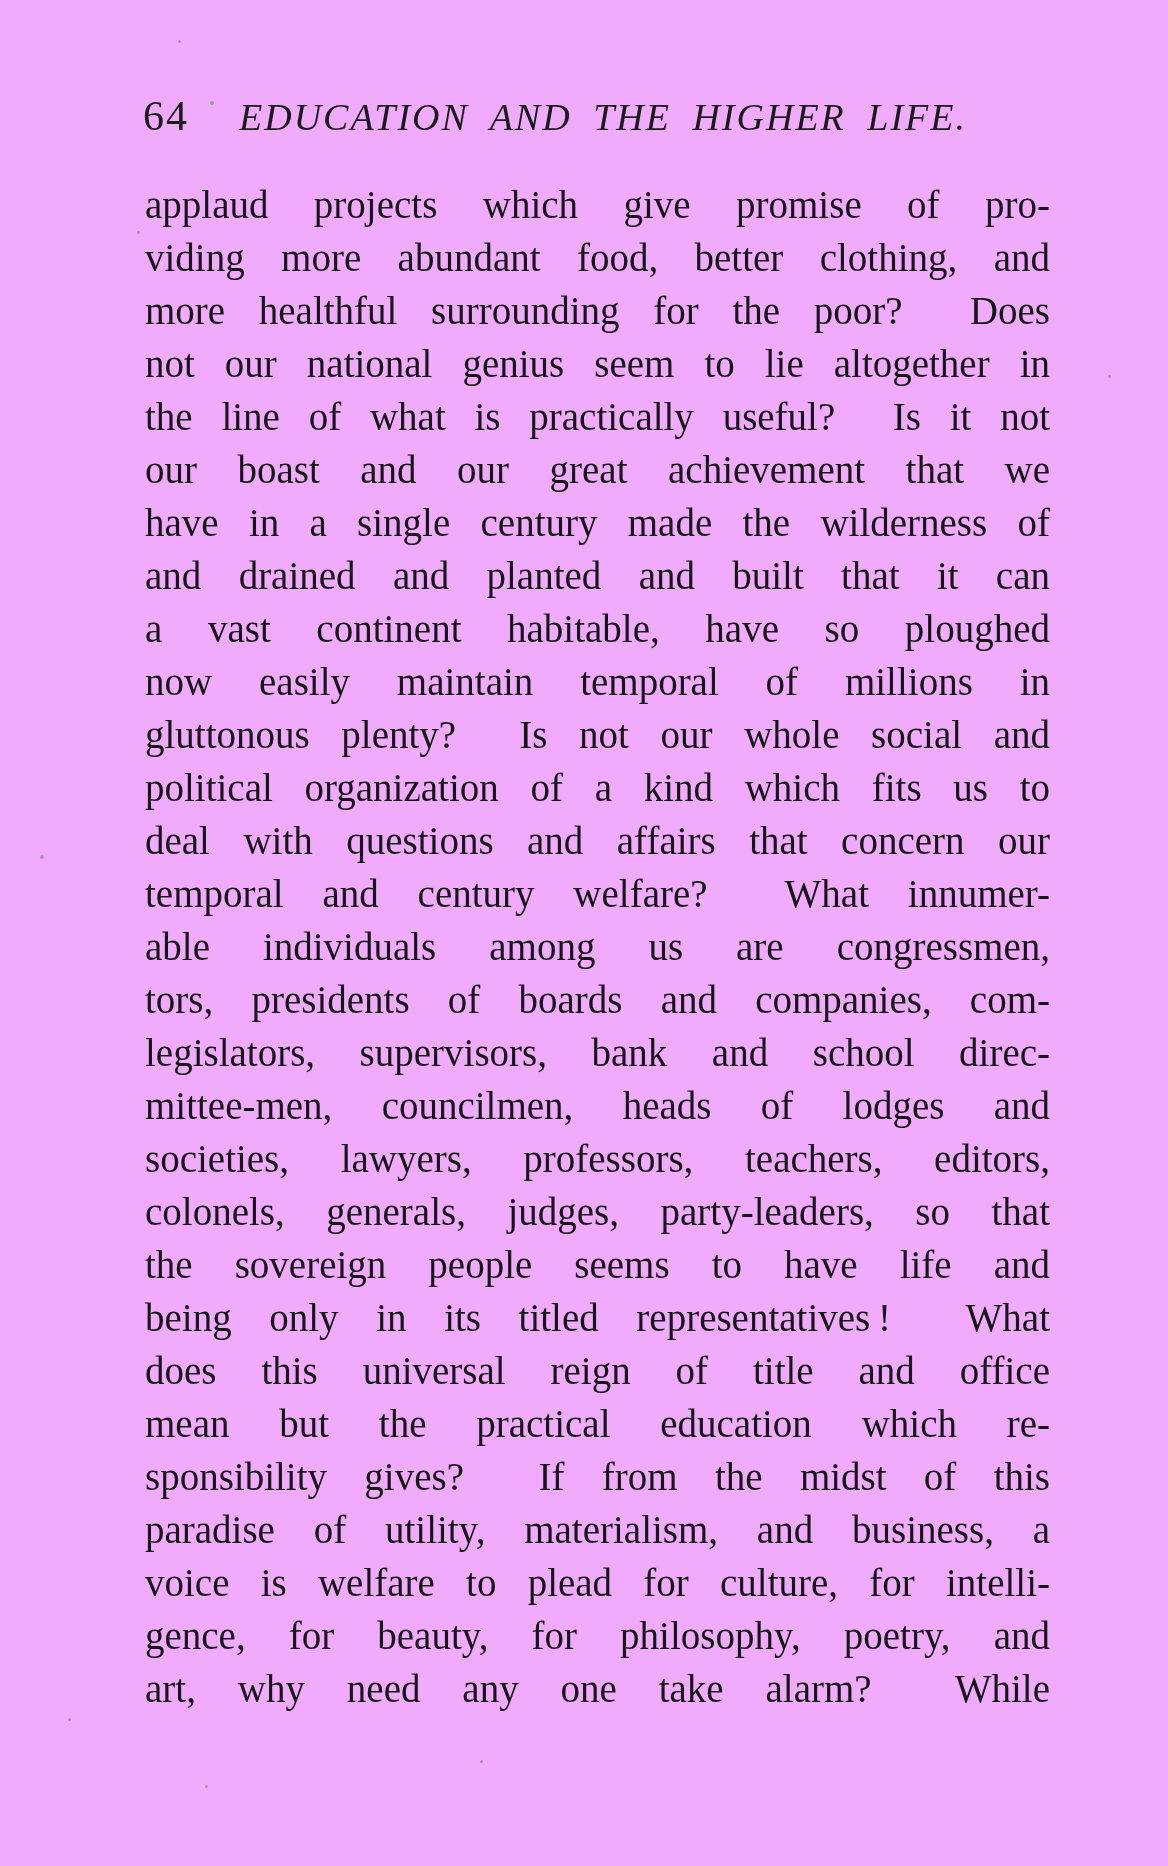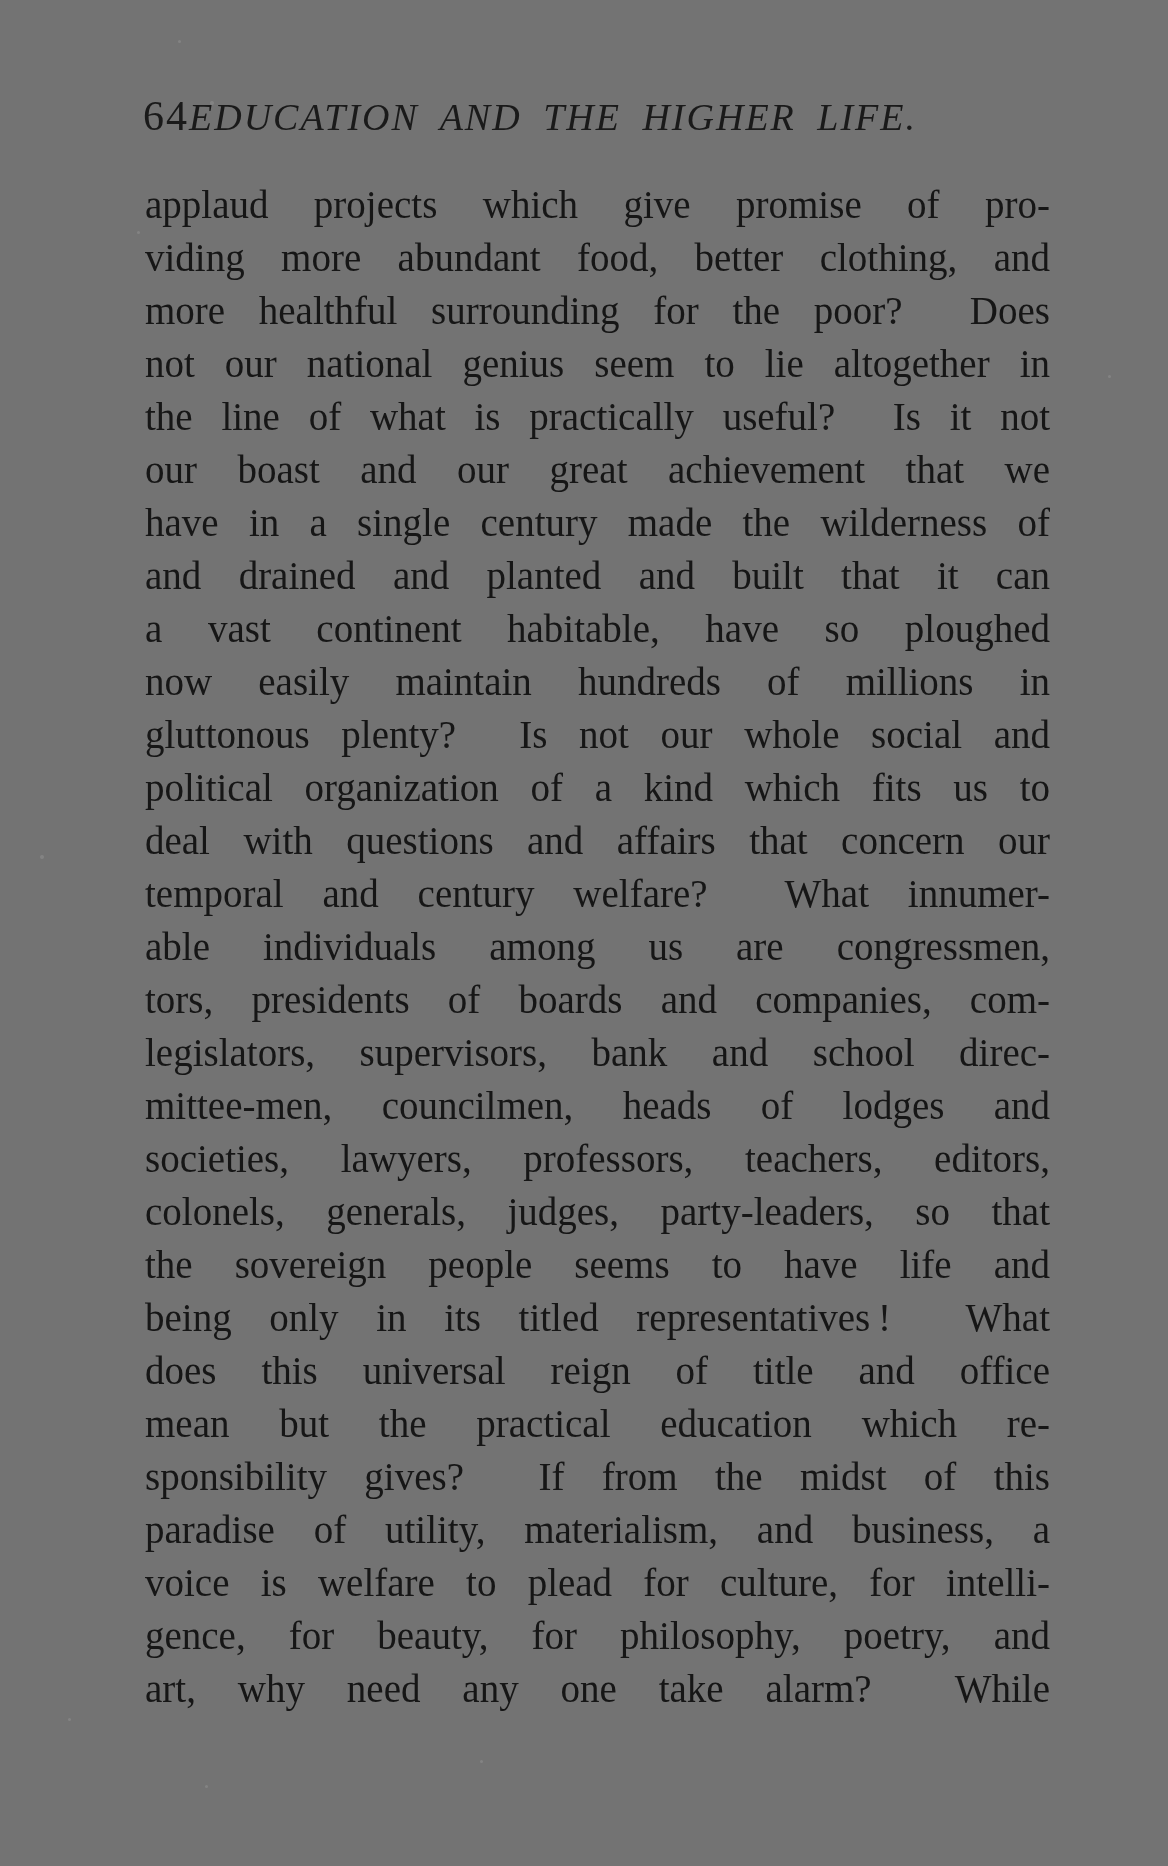--- a/index.html
+++ b/index.html
@@ -4,40 +4,41 @@
 <style>
   html, body {
     margin: 0;
     padding: 0;
     background: #ffffff;
   }
   .page {
     position: relative;
     width: 1168px;
     height: 1866px;
-    background: #737373;
+    background: #f0abfc;
     overflow: hidden;
     font-family: "Liberation Serif", "DejaVu Serif", serif;
     color: #151515;
   }
   .page-header {
     position: absolute;
     top: 92px;
     left: 143px;
     width: 905px;
     display: flex;
     align-items: baseline;
     white-space: nowrap;
   }
   .page-number {
     font-size: 42px;
     letter-spacing: 2px;
     color: #1a1a1a;
   }
   .running-title {
+    margin-left: 50px;
     font-style: italic;
     font-size: 38px;
     letter-spacing: 2px;
     word-spacing: 10px;
     color: #1a1a1a;
   }
   .page-body {
     position: absolute;
     top: 170px;
     left: 145px;
@@ -74,21 +75,21 @@
   <div class="page-body">
     <div class="text-line">applaud projects which give promise of pro-</div>
     <div class="text-line">viding more abundant food, better clothing, and</div>
     <div class="text-line">more healthful surrounding for the poor?  Does</div>
     <div class="text-line">not our national genius seem to lie altogether in</div>
     <div class="text-line">the line of what is practically useful?  Is it not</div>
     <div class="text-line">our boast and our great achievement that we</div>
     <div class="text-line">have in a single century made the wilderness of</div>
     <div class="text-line">and drained and planted and built that it can</div>
     <div class="text-line">a vast continent habitable, have so ploughed</div>
-    <div class="text-line">now easily maintain hundreds of millions in</div>
+    <div class="text-line">now easily maintain temporal of millions in</div>
     <div class="text-line">gluttonous plenty?  Is not our whole social and</div>
     <div class="text-line">political organization of a kind which fits us to</div>
     <div class="text-line">deal with questions and affairs that concern our</div>
     <div class="text-line">temporal and century welfare?  What innumer-</div>
     <div class="text-line">able individuals among us are congressmen,</div>
     <div class="text-line">tors, presidents of boards and companies, com-</div>
     <div class="text-line">legislators, supervisors, bank and school direc-</div>
     <div class="text-line">mittee-men, councilmen, heads of lodges and</div>
     <div class="text-line">societies, lawyers, professors, teachers, editors,</div>
     <div class="text-line">colonels, generals, judges, party-leaders, so that</div>

